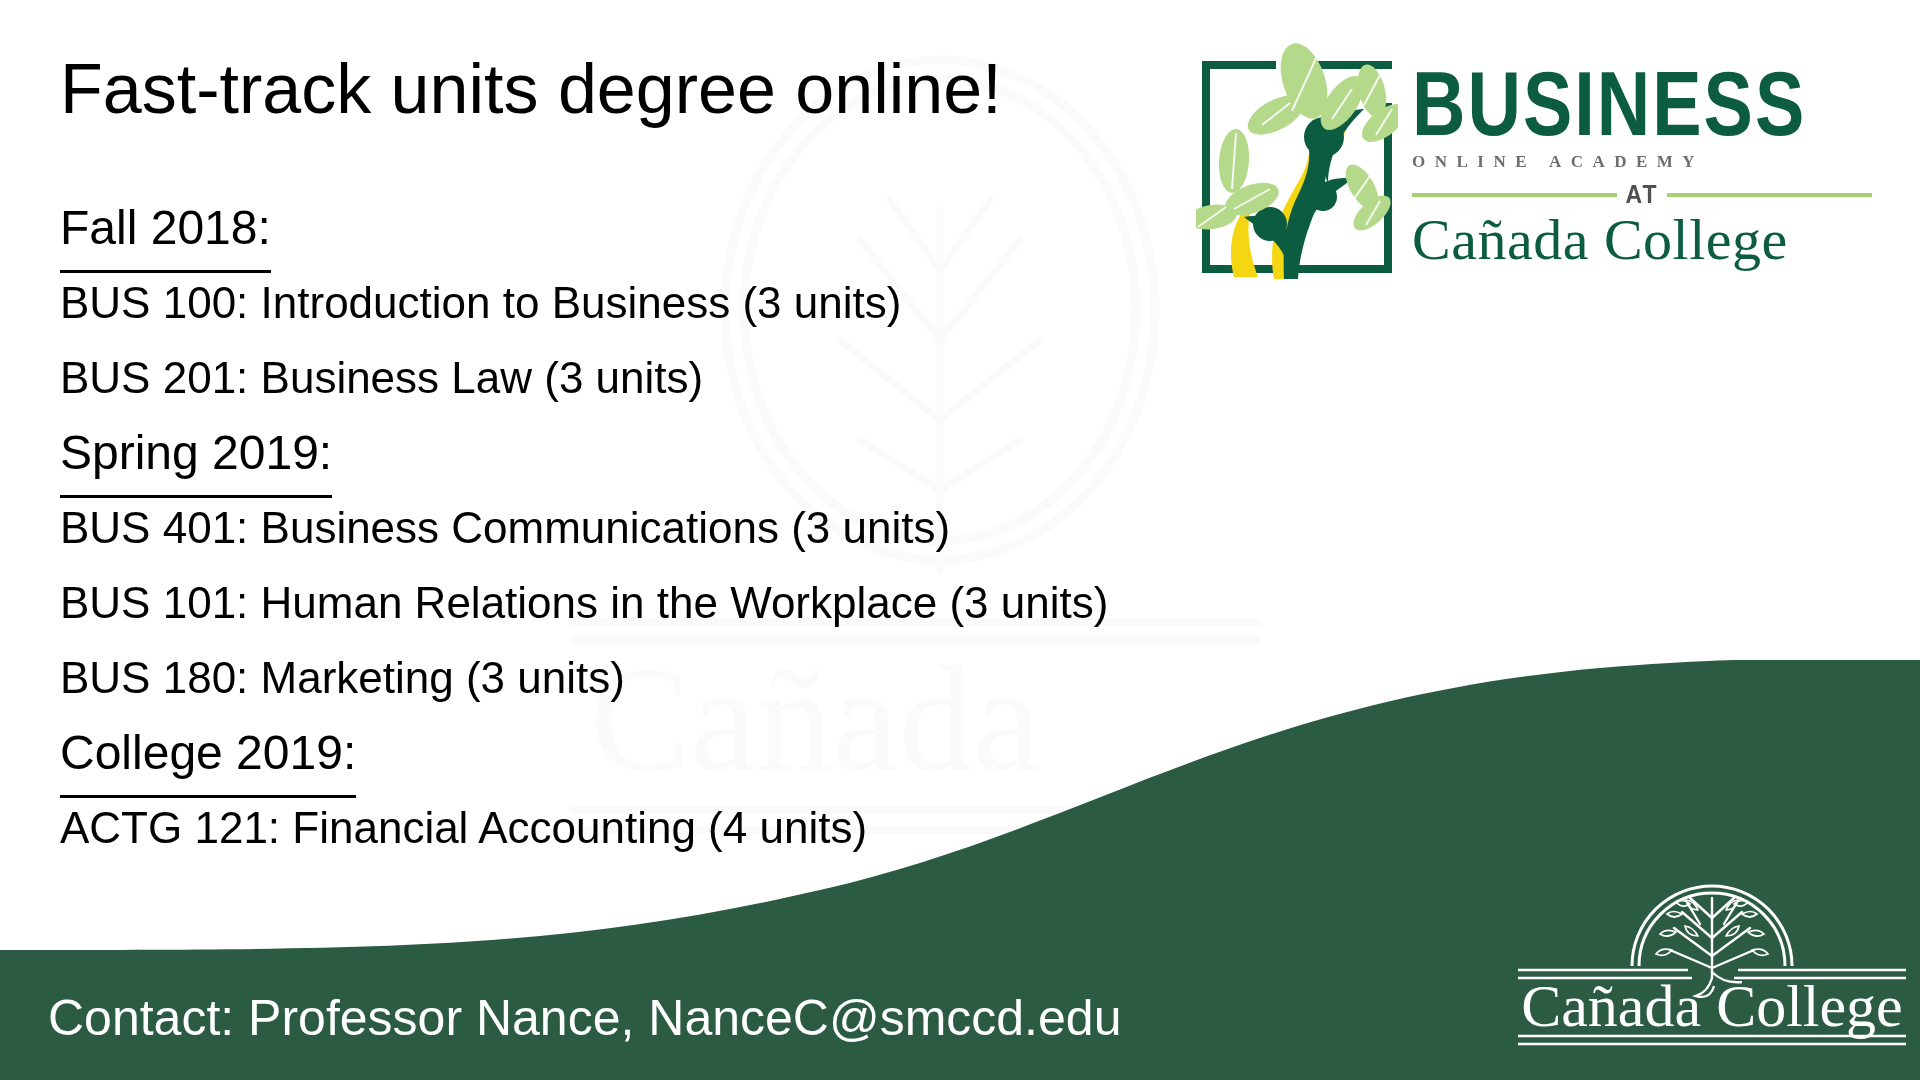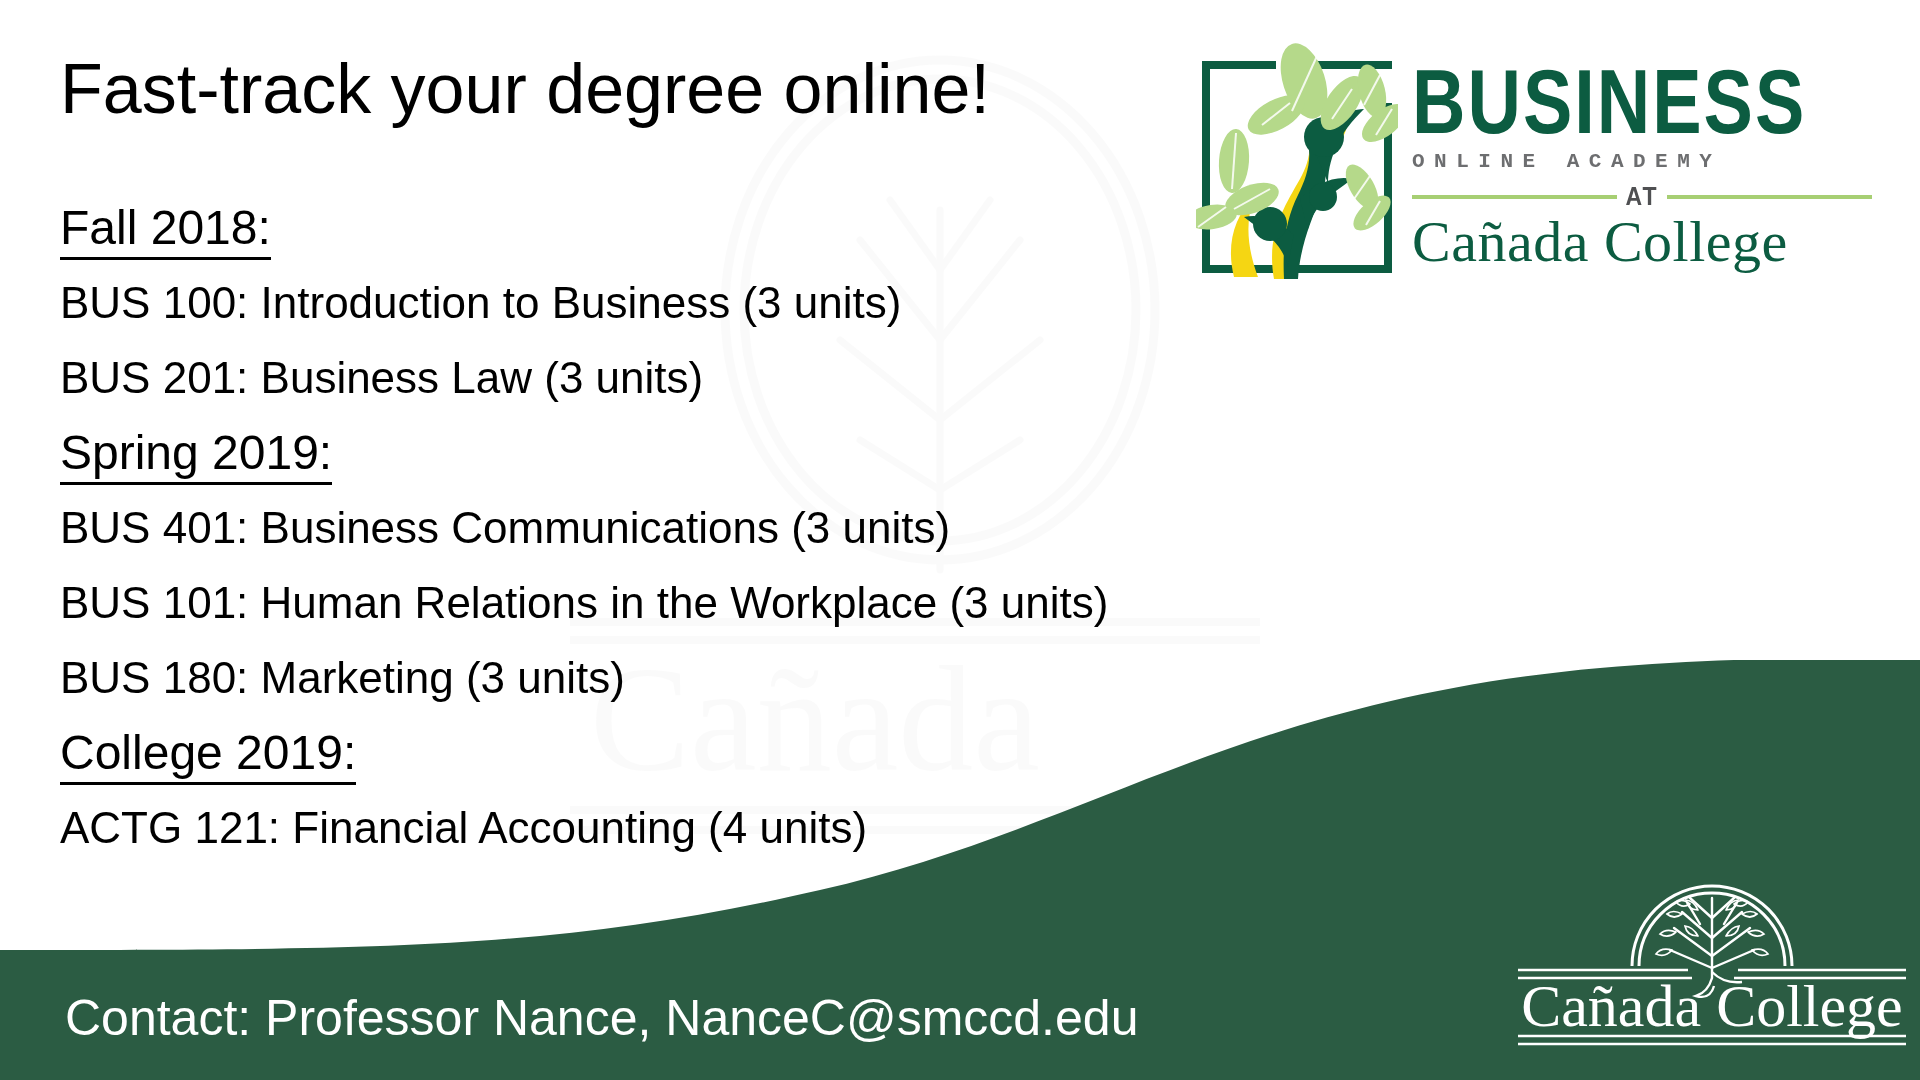--- a/index.html
+++ b/index.html
@@ -62,21 +62,21 @@
     z-index: 3;
   }
   .term-head {
     font-size: 48px;
     line-height: 75px;
     color: #000000;
     white-space: nowrap;
   }
   .term-head span {
     border-bottom: 3px solid #000000;
-    padding-bottom: 3px;
+    padding-bottom: 16px;
   }
   .course-line {
     font-size: 44px;
     line-height: 75px;
     color: #000000;
     white-space: nowrap;
   }
 
   
   .boa-logo {
@@ -103,23 +103,23 @@
     font-family: "Liberation Sans", sans-serif;
     font-weight: bold;
     font-size: 74px;
     letter-spacing: 2px;
     color: #0c5c41;
     line-height: 0.92;
     transform: scaleY(1.22);
     transform-origin: left top;
   }
   .boa-academy {
-    font-family: Liberation Mono, monospace;
+    font-family: Liberation Serif, serif;
     font-weight: bold;
-    font-size: 21px;
+    font-size: 17px;
     letter-spacing: 9.5px;
     color: #6d6e70;
     margin-top: 22px;
     line-height: 1;
   }
   .boa-at-row {
     display: flex;
     align-items: center;
     margin-top: 11px;
     margin-bottom: 2px;
@@ -143,21 +143,21 @@
     font-size: 58px;
     color: #0c5c41;
     line-height: 1.05;
     margin-top: 2px;
     letter-spacing: 0.5px;
   }
 
   
   .contact {
     position: absolute;
-    left: 65px;
+    left: 48px;
     top: 989px;
     font-size: 50px;
     color: #ffffff;
     white-space: nowrap;
     z-index: 5;
   }
 
   
   .cc-logo {
     position: absolute;
@@ -195,21 +195,21 @@
       <path d="M10 800 L750 800"></path>
       <path d="M10 820 L750 820"></path>
     </g>
     <text x="30" y="760" font-family="Liberation Serif, serif" font-size="150" fill="#808080">Cañada</text>
   </svg>
 
   <svg class="wave" viewBox="0 0 1920 420" preserveAspectRatio="none">
     <path d="M0 290 C 380 290, 560 290, 820 230 C 1090 168, 1240 40, 1600 8 C 1740 -4, 1860 -2, 1920 -2 L1920 420 L0 420 Z" fill="#2b5c43"></path>
   </svg>
 
-  <div class="title">Fast-track your degree online!</div>
+  <div class="title">Fast-track units degree online!</div>
 
   <div class="course-list">
 
     <div class="term-head">
       <span>Fall 2018:</span>
     </div>
     <div class="course-line">BUS 100: Introduction to Business (3 units)</div>
     <div class="course-line">BUS 201: Business Law (3 units)</div>
 
     <div class="term-head">

